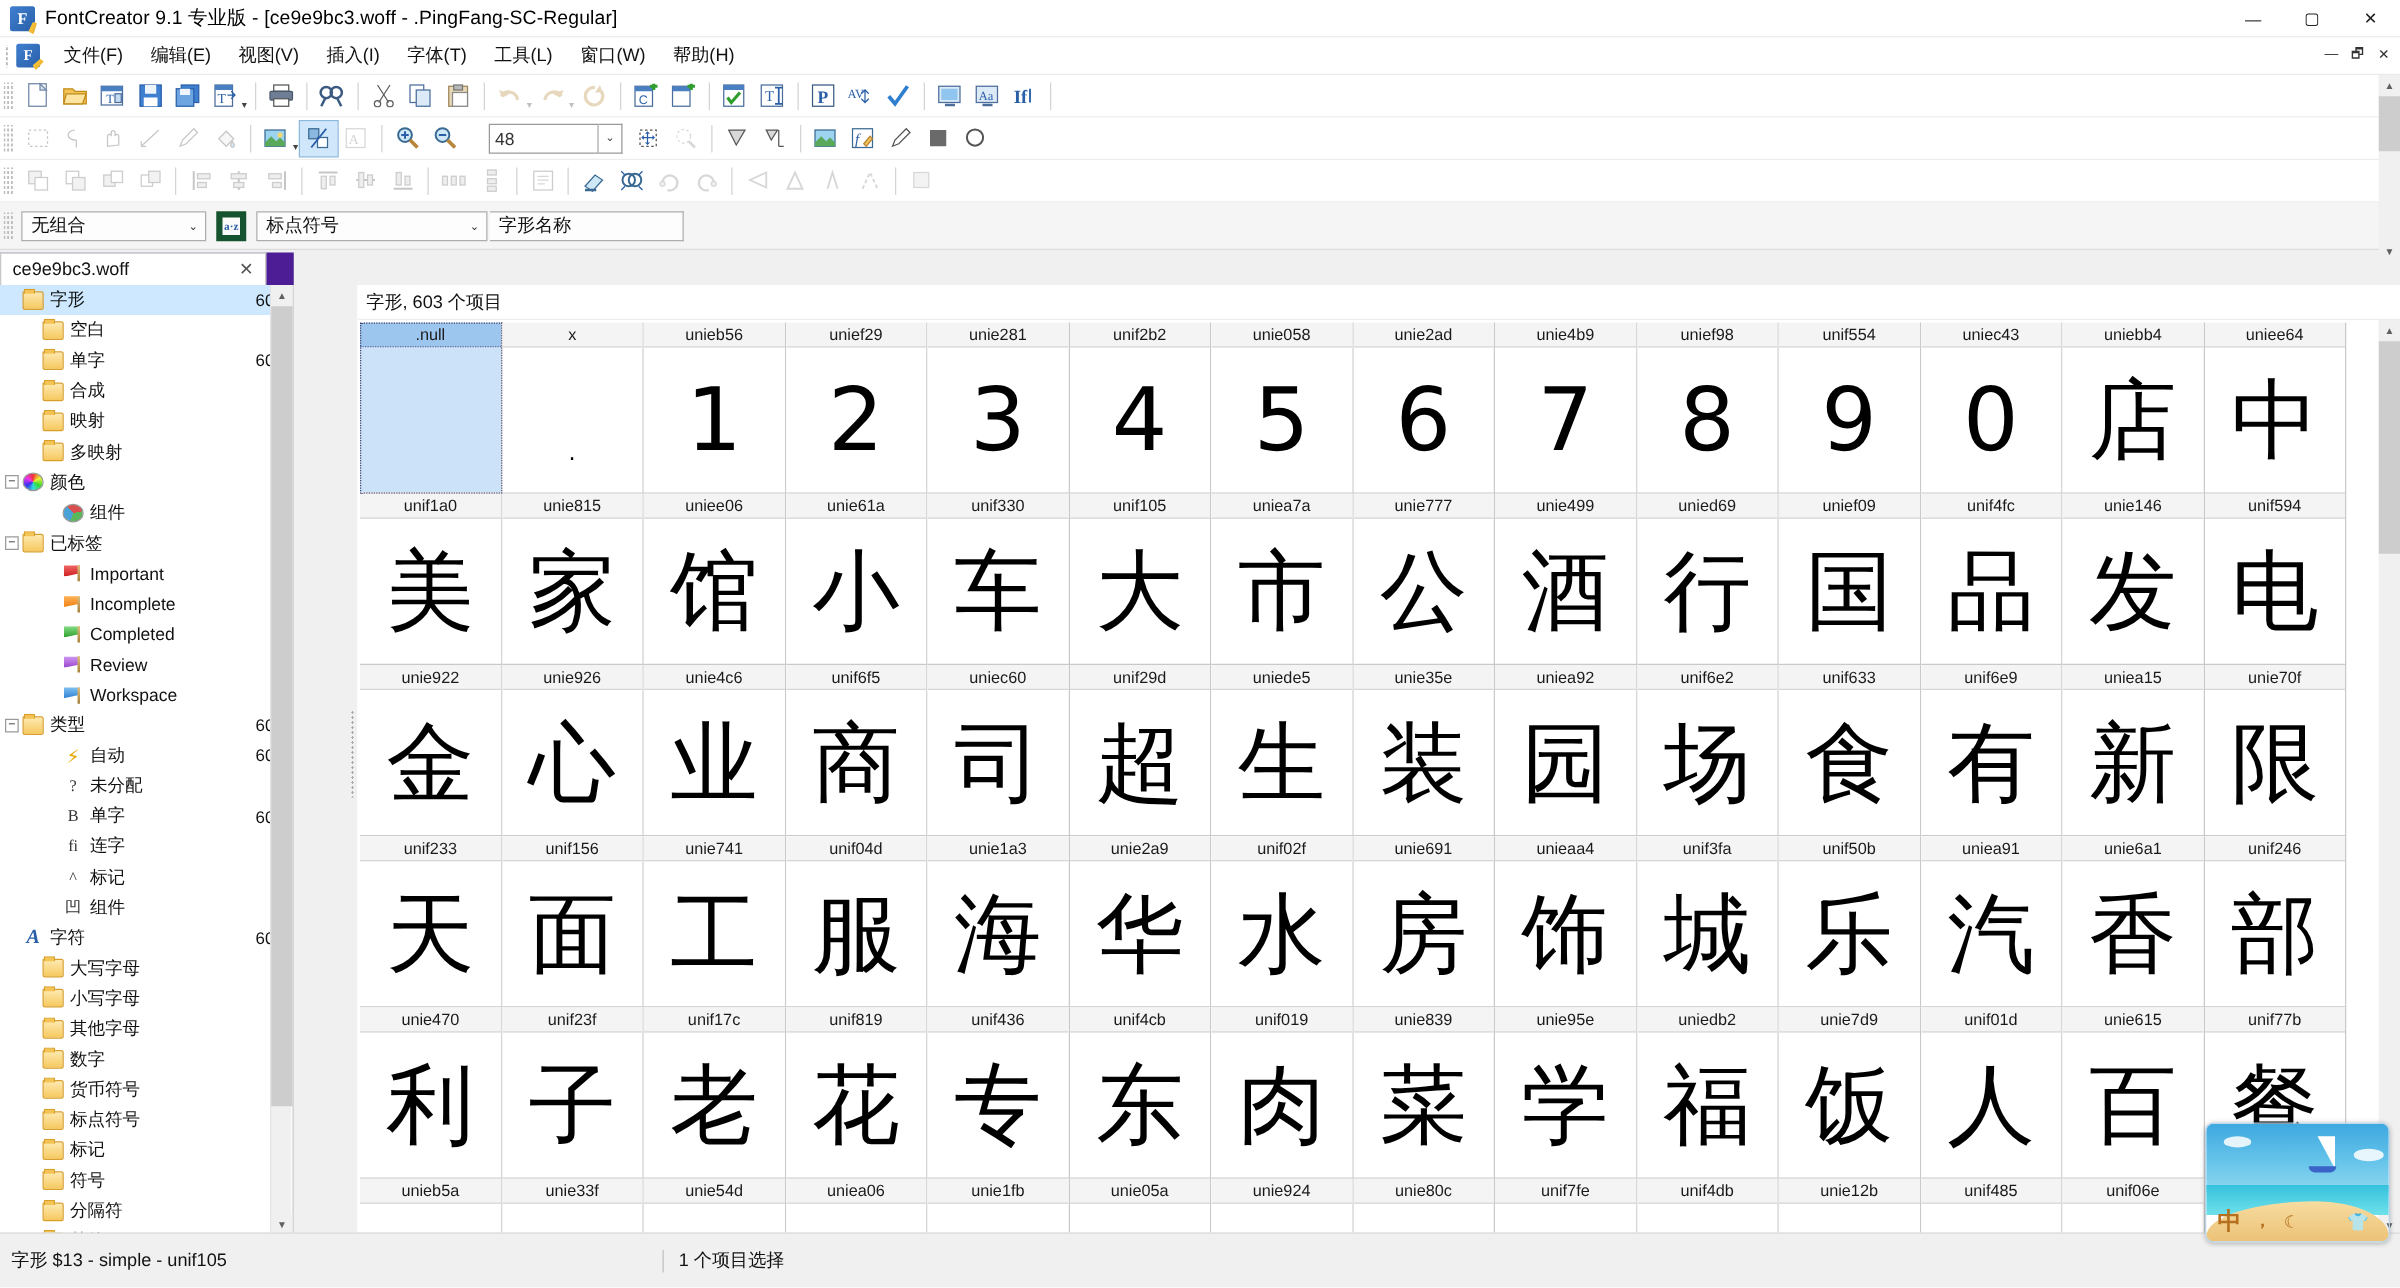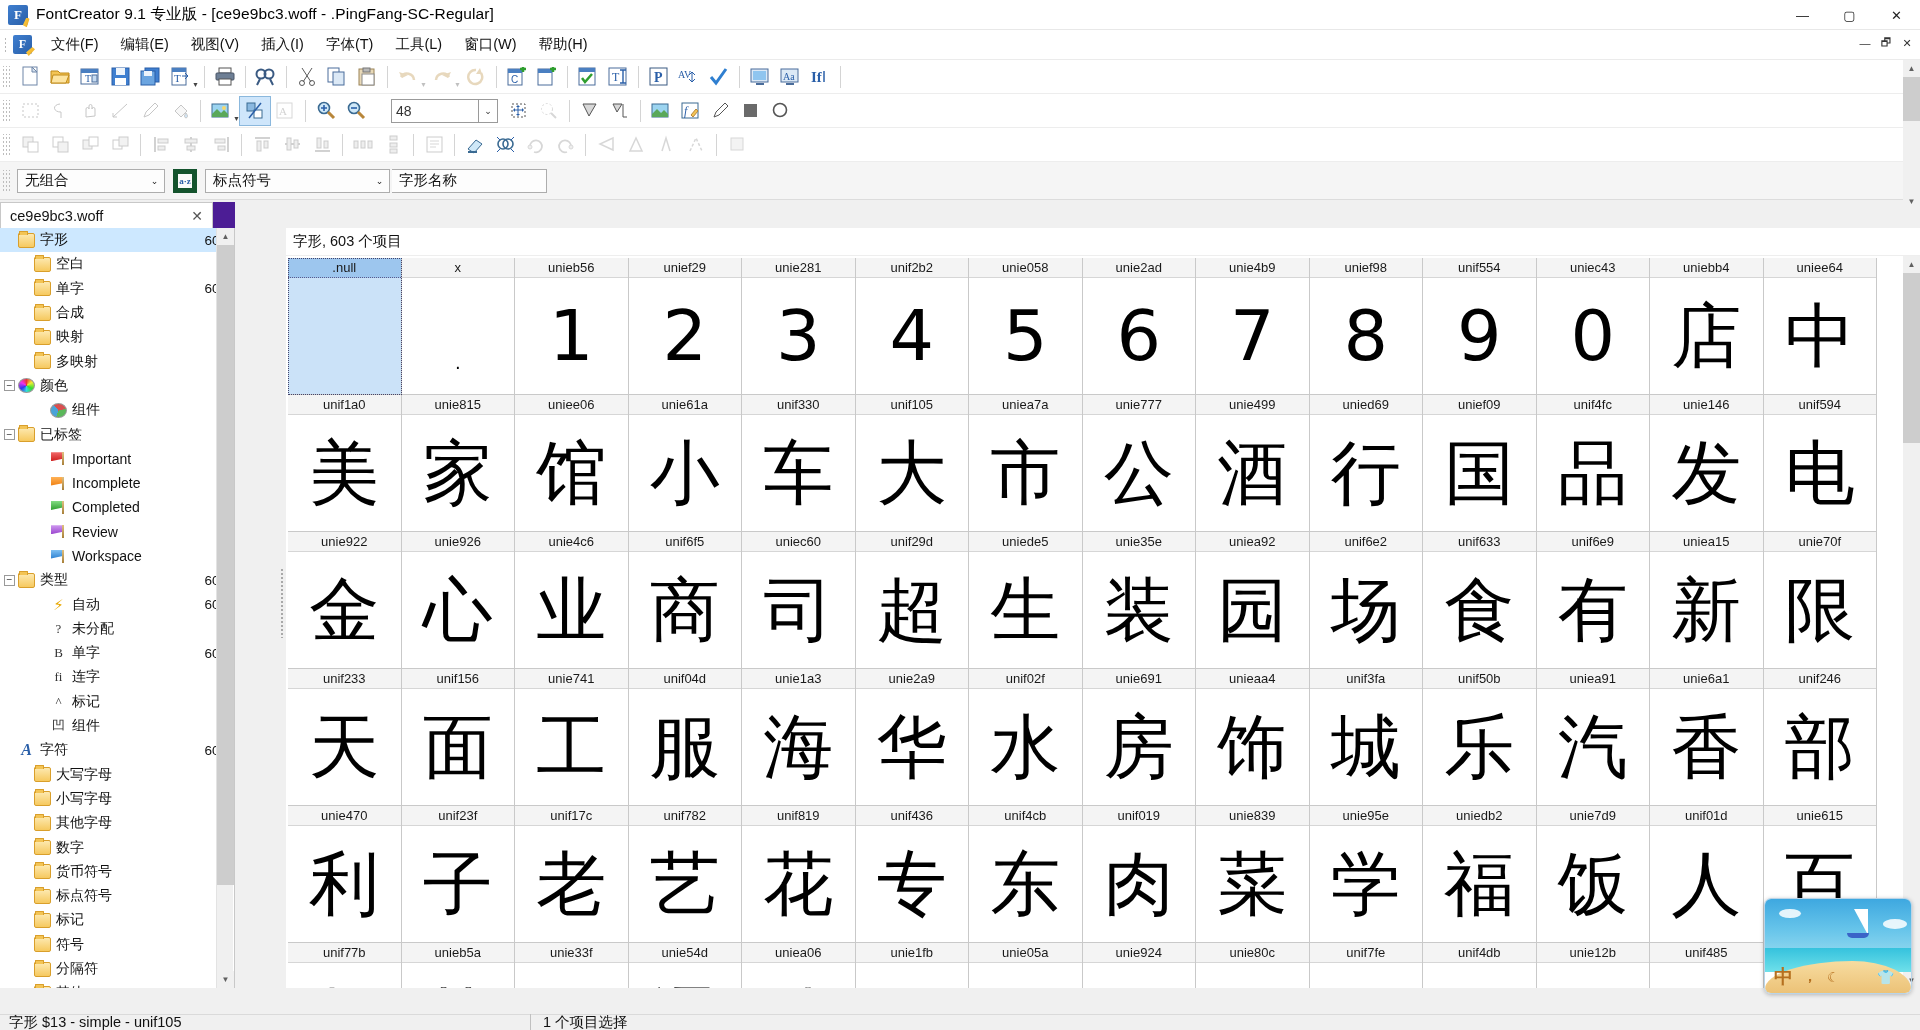--- a/index.html
+++ b/index.html
@@ -264,21 +264,21 @@
   }
 
   
   .outer-sb {
     position: absolute; right: 0; top: 60px; width: 17px; height: 150px;
     background: #f0f0f0;
   }
 
   
   .statusbar {
-    position: absolute; left: 0; bottom: 0; width: 1920px; height: 16px;
+    position: absolute; left: 0; bottom: 0; width: 1920px; height: 44px;
     background: #f0f0f0; border-top: 1px solid #dadada;
     display: flex; align-items: center; font-size: 14.5px; color: #111;
   }
   .sb-pane1 { padding-left: 9px; width: 530px; }
   .sb-div { width: 1px; height: 18px; background: #c0c0c0; }
   .sb-pane2 { padding-left: 12px; }
 
   
   .ime {
     position: absolute; right: 8px; bottom: 36px; width: 148px; height: 96px;
@@ -1348,24 +1348,20 @@
           </div>
           <div class="cell">
             <div class="cell-label">unif23f</div>
             <div class="cell-glyph">子</div>
           </div>
           <div class="cell">
             <div class="cell-label">unif17c</div>
             <div class="cell-glyph">老</div>
           </div>
           <div class="cell">
-            <div class="cell-label">unif782</div>
-            <div class="cell-glyph">艺</div>
-          </div>
-          <div class="cell">
             <div class="cell-label">unif819</div>
             <div class="cell-glyph">花</div>
           </div>
           <div class="cell">
             <div class="cell-label">unif436</div>
             <div class="cell-glyph">专</div>
           </div>
           <div class="cell">
             <div class="cell-label">unif4cb</div>
             <div class="cell-glyph">东</div>

